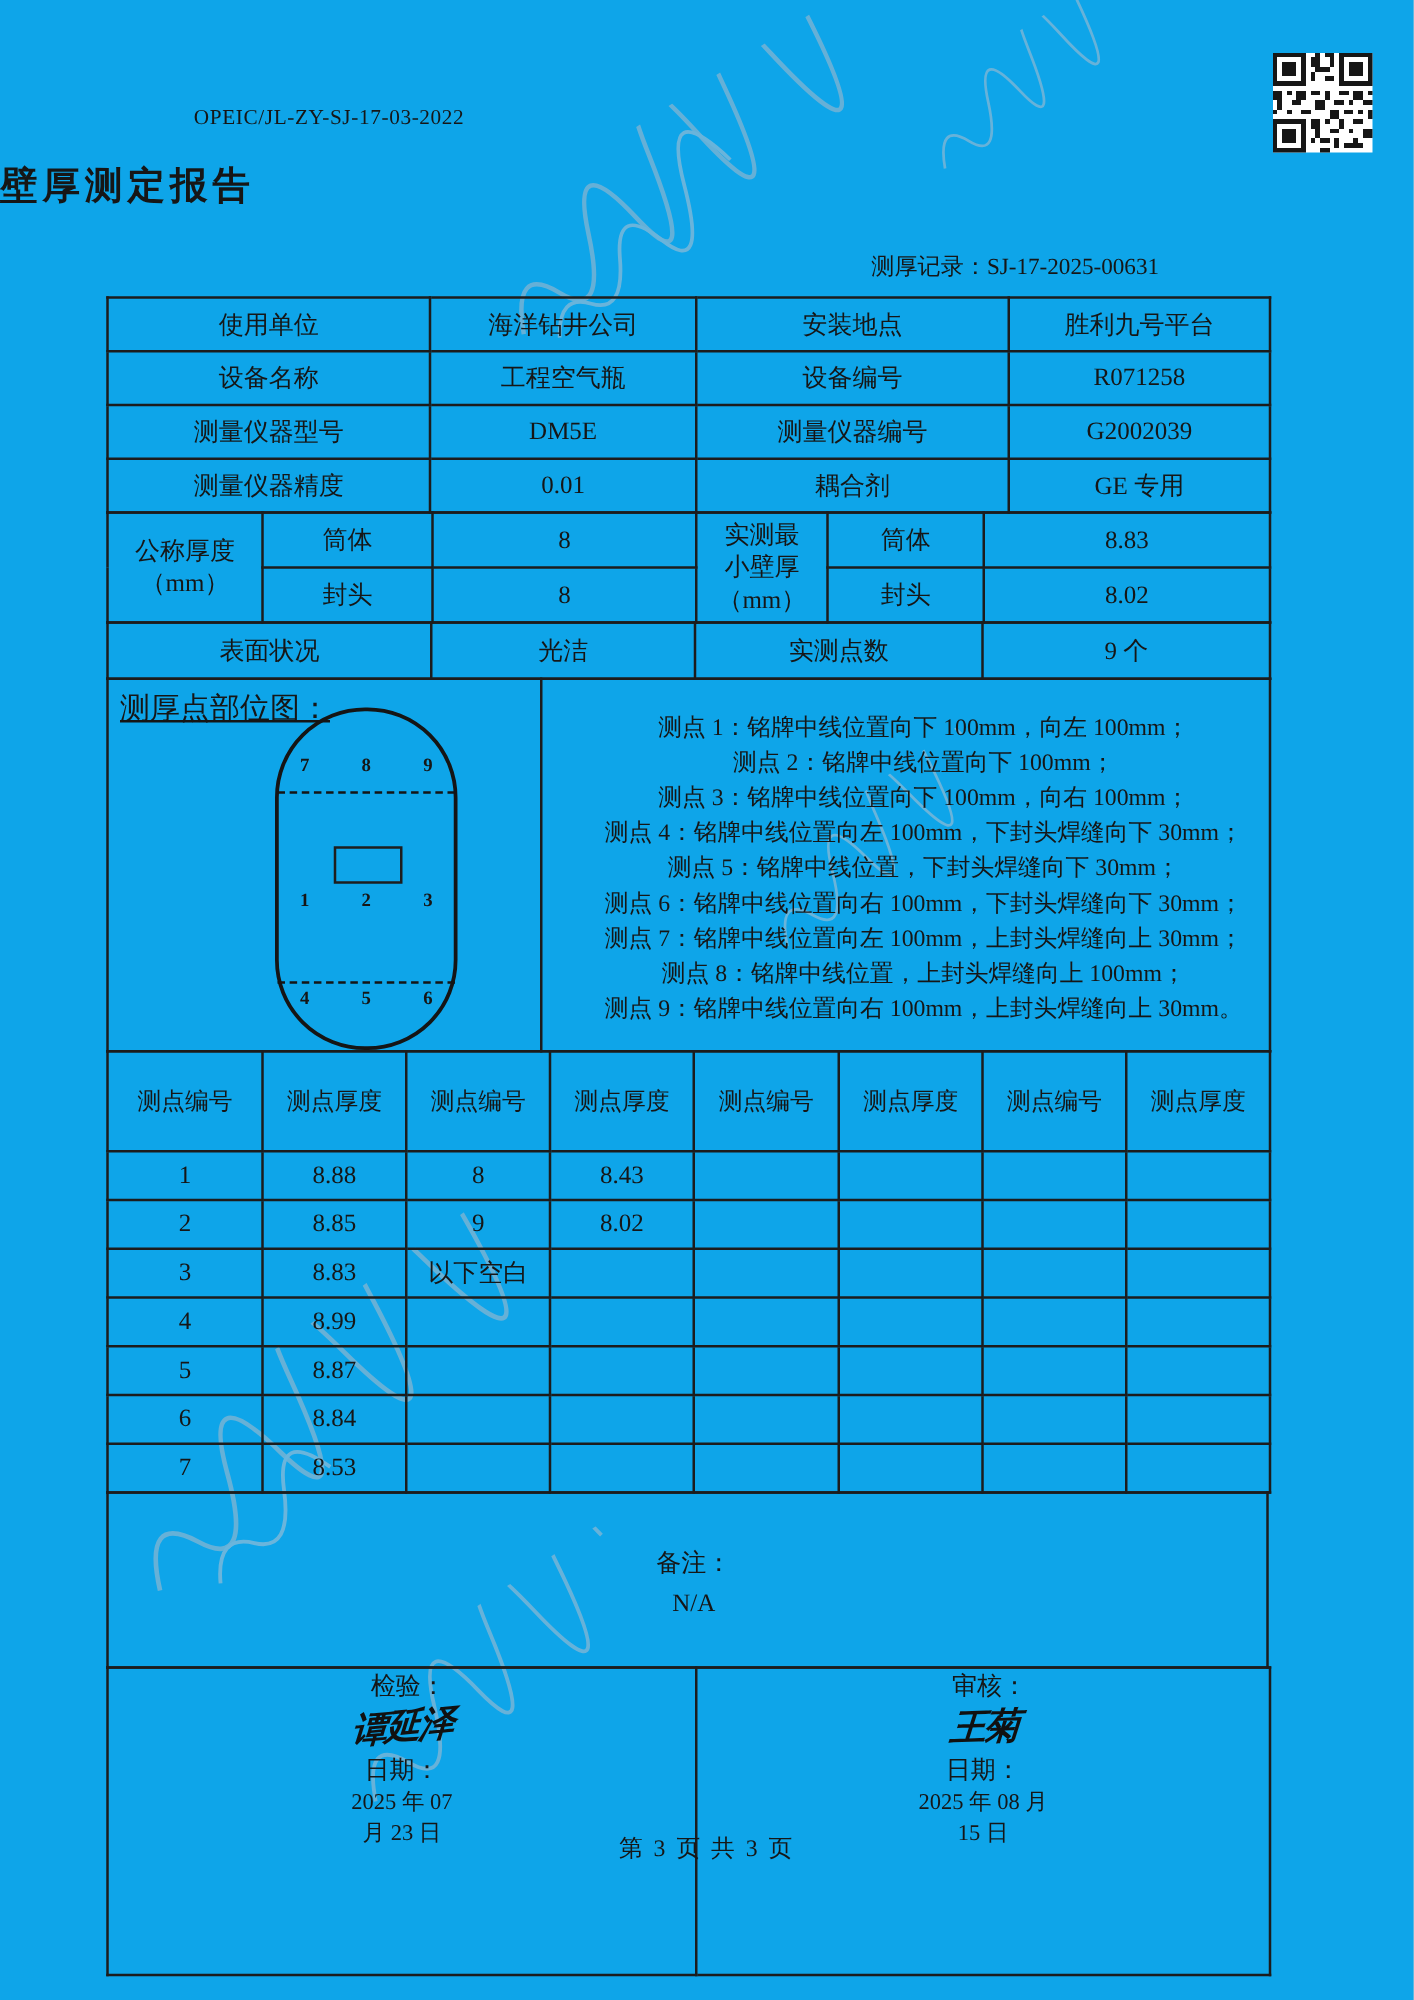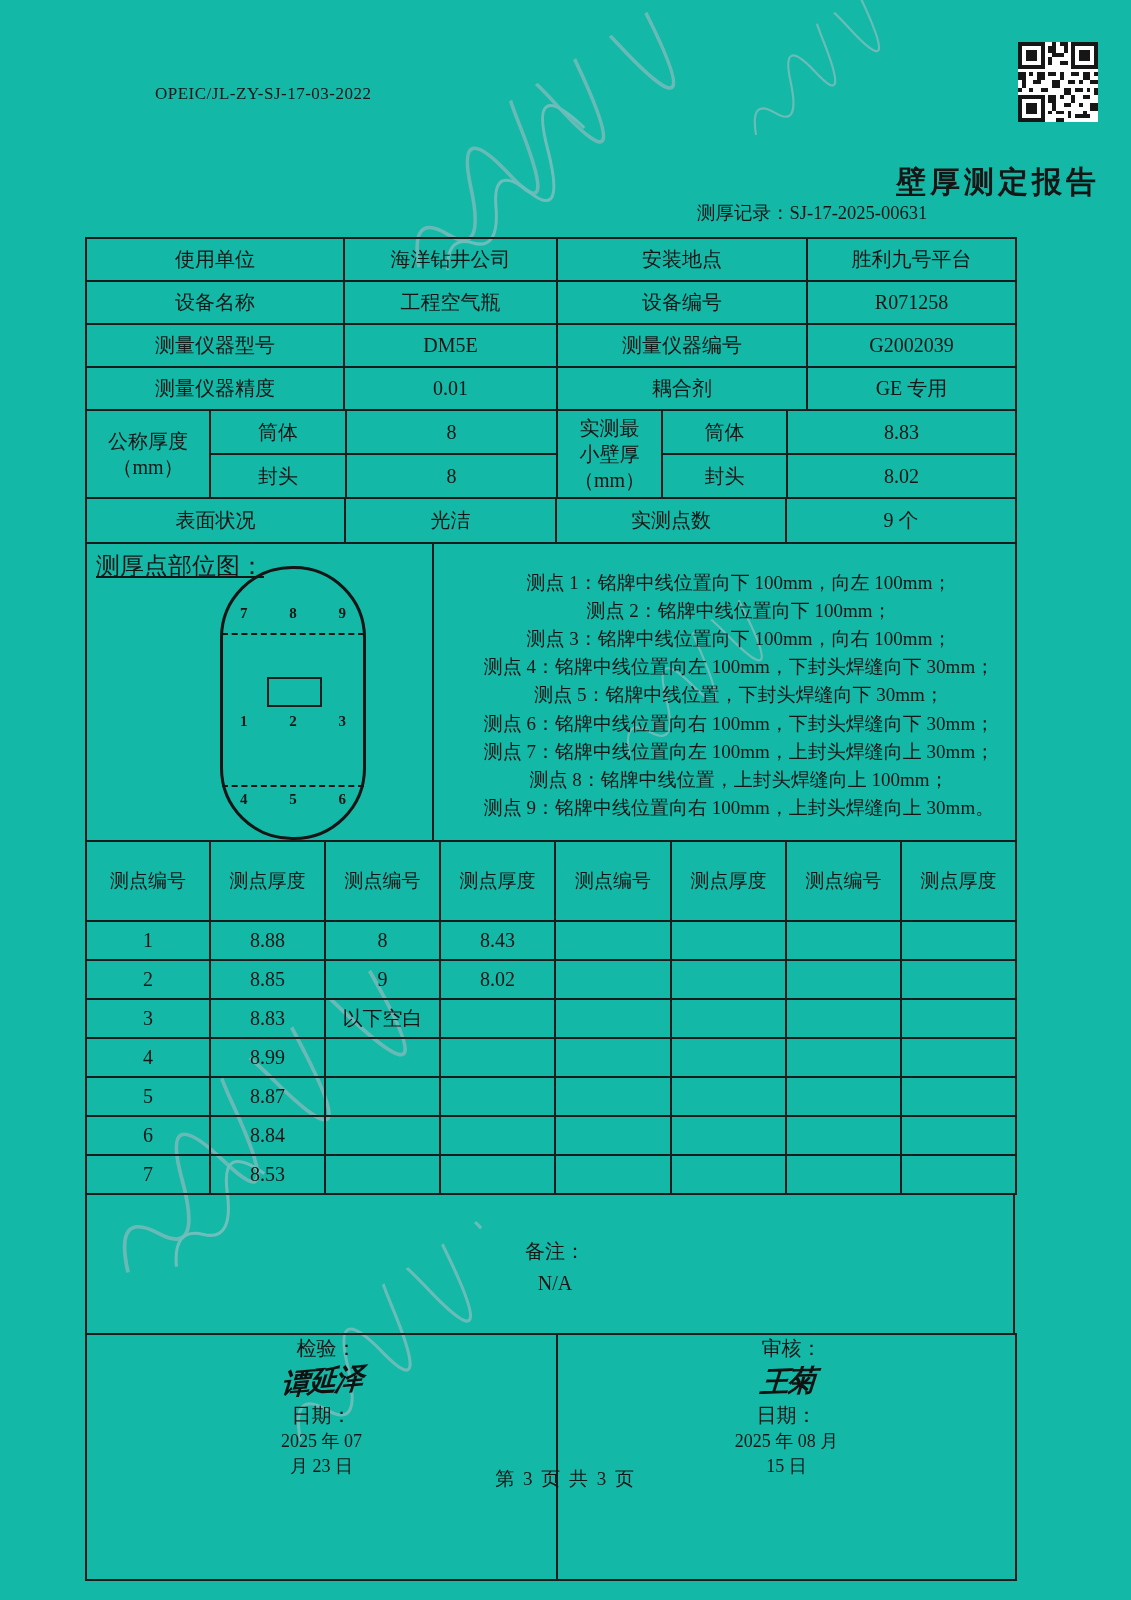--- a/index.html
+++ b/index.html
@@ -1,20 +1,20 @@
 <!DOCTYPE html>
 <html><head>
 <meta charset="utf-8">
 <style>
   html,body{margin:0;padding:0;background:#d8d8d8;}
-  .page{position:relative;width:1131px;height:1600px;background:#14b8a6;overflow:hidden;
+  .page{position:relative;width:1131px;height:1600px;background:#0ea5e9;overflow:hidden;
         font-family:"Liberation Serif","DejaVu Serif",serif;color:#161616;}
   .doc-code{position:absolute;left:155px;top:84px;font-size:17px;letter-spacing:.5px;}
   .qr{position:absolute;left:1018px;top:42px;}
-  .title{position:absolute;left:0;top:162px;width:1100px;text-align:right;
+  .title{position:absolute;left:0;top:128px;width:1100px;text-align:left;
          font-size:30px;font-weight:700;letter-spacing:4px;}
   .report-no{position:absolute;left:697px;top:200px;font-size:18.5px;}
   .tables{position:absolute;left:85px;top:237px;width:842px;}
   table.t{border-collapse:collapse;table-layout:fixed;width:930px;margin-top:-2px;}
   table.t:first-child{margin-top:0;}
   table.t td{border:2px solid #1c1c1c;text-align:center;vertical-align:middle;
              padding:0;font-size:20px;overflow:hidden;}
   .info td{height:41px;}
   .nominal td{height:42px;white-space:pre-line;line-height:26px;}
   .surface td{height:43px;}

